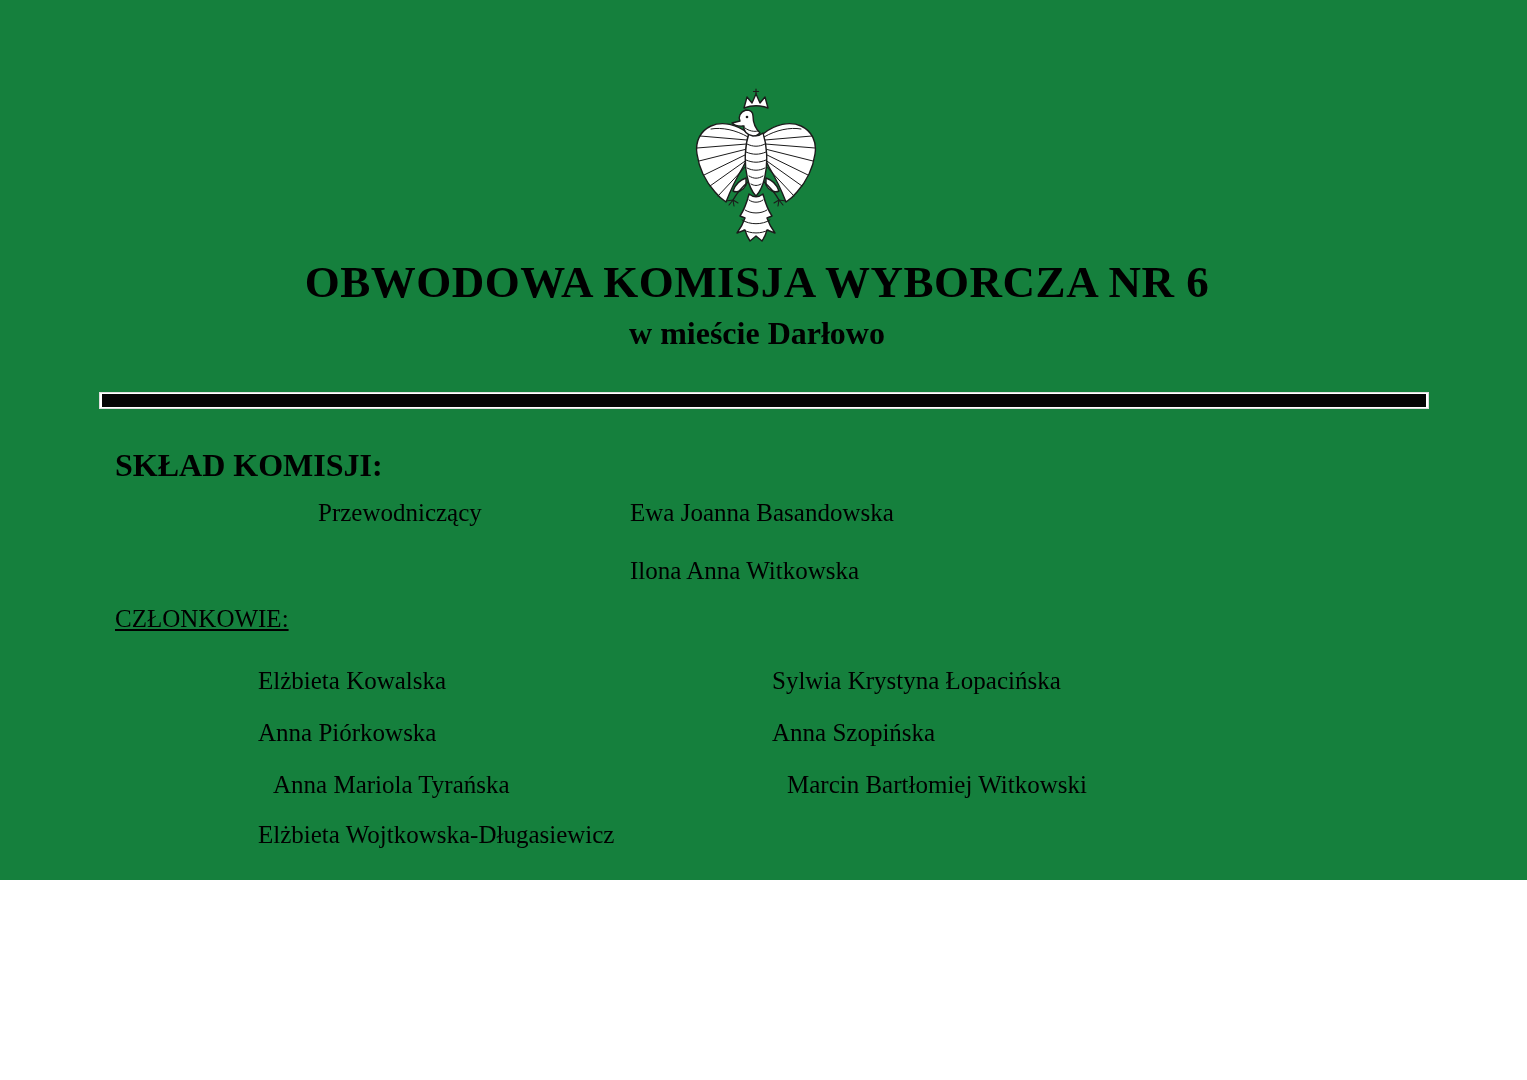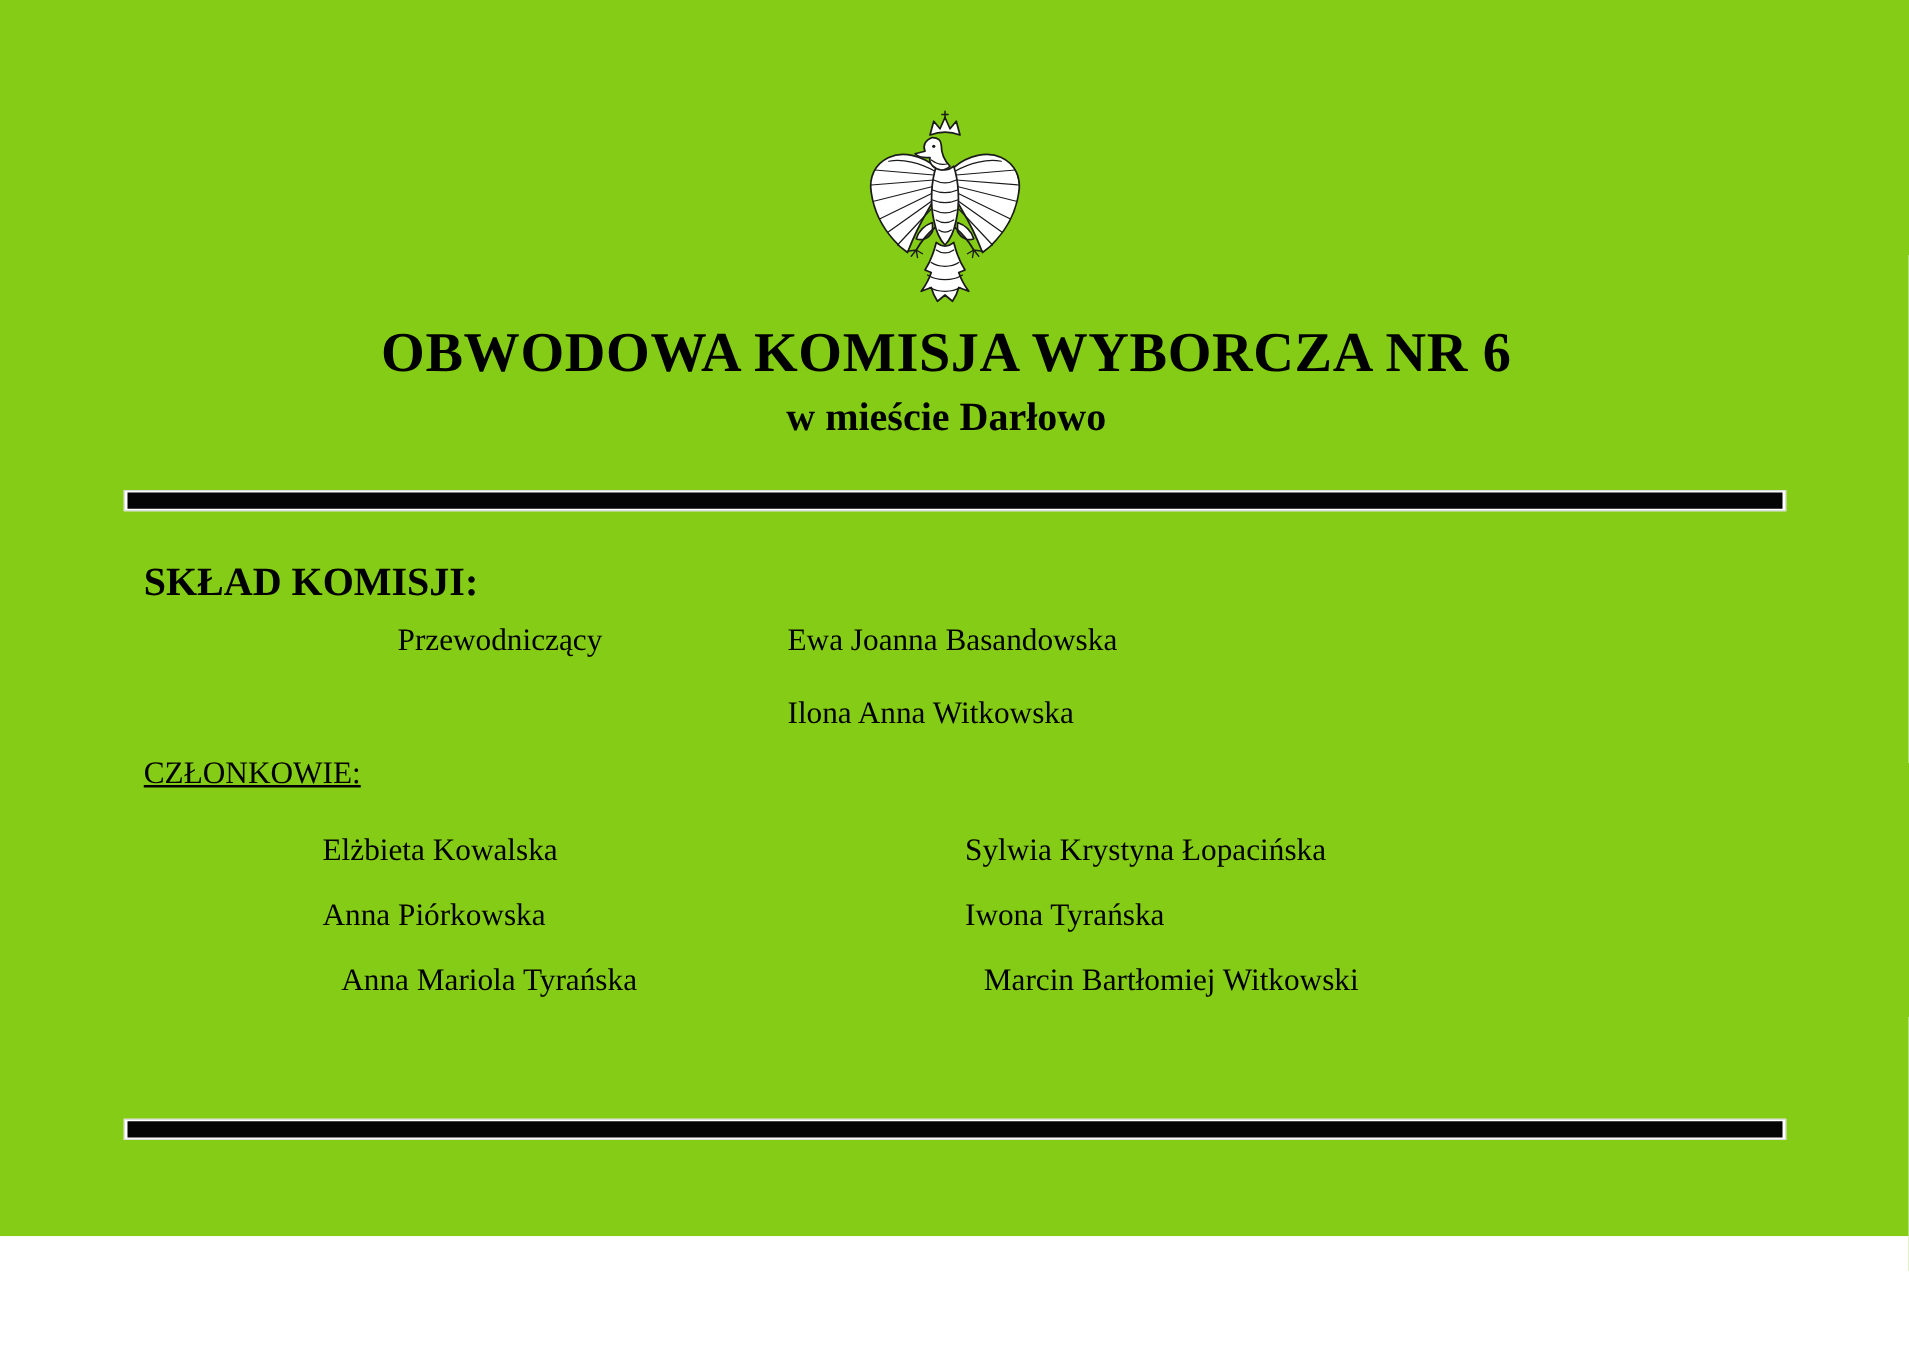--- a/index.html
+++ b/index.html
@@ -3,22 +3,22 @@
 <meta charset="utf-8">
 <style>
   html, body {
     margin: 0;
     padding: 0;
     background: #ffffff;
   }
   .page {
     position: relative;
     width: 1527px;
-    height: 989px;
-    background: #84cc16;
+    height: 880px;
+    background: #15803d;
     font-family: "Liberation Serif", serif;
     color: #000000;
     overflow: hidden;
   }
   .emblem {
     position: absolute;
     left: 692px;
     top: 88px;
     width: 128px;
     height: 158px;
@@ -174,21 +174,22 @@
   </div>
   <div class="officer-row officer-row-2">
     <span class="name">Ilona Anna Witkowska</span>
   </div>
 
   <div class="members-heading">CZŁONKOWIE:</div>
 
   <div class="member-name col-left m-row-1">Elżbieta Kowalska</div>
   <div class="member-name col-left m-row-2">Anna Piórkowska</div>
   <div class="member-name col-left m-row-3">Anna Mariola Tyrańska</div>
+  <div class="member-name col-left m-row-4">Elżbieta Wojtkowska-Długasiewicz</div>
   <div class="member-name col-right m-row-1">Sylwia Krystyna Łopacińska</div>
-  <div class="member-name col-right m-row-2">Iwona Tyrańska</div>
+  <div class="member-name col-right m-row-2">Anna Szopińska</div>
   <div class="member-name col-right m-row-3">Marcin Bartłomiej Witkowski</div>
 
   <div class="rule rule-bottom">
     <div class="rule-fill"></div>
   </div>
 
 </div>
 
 </body></html>

